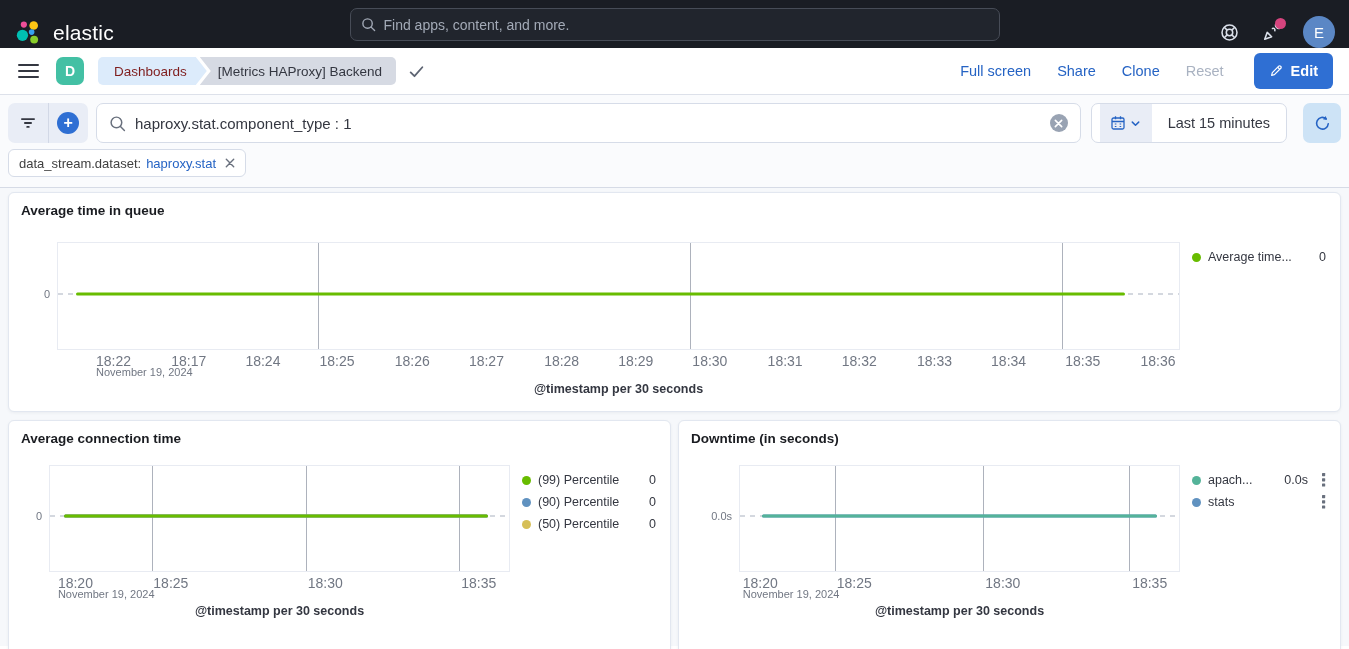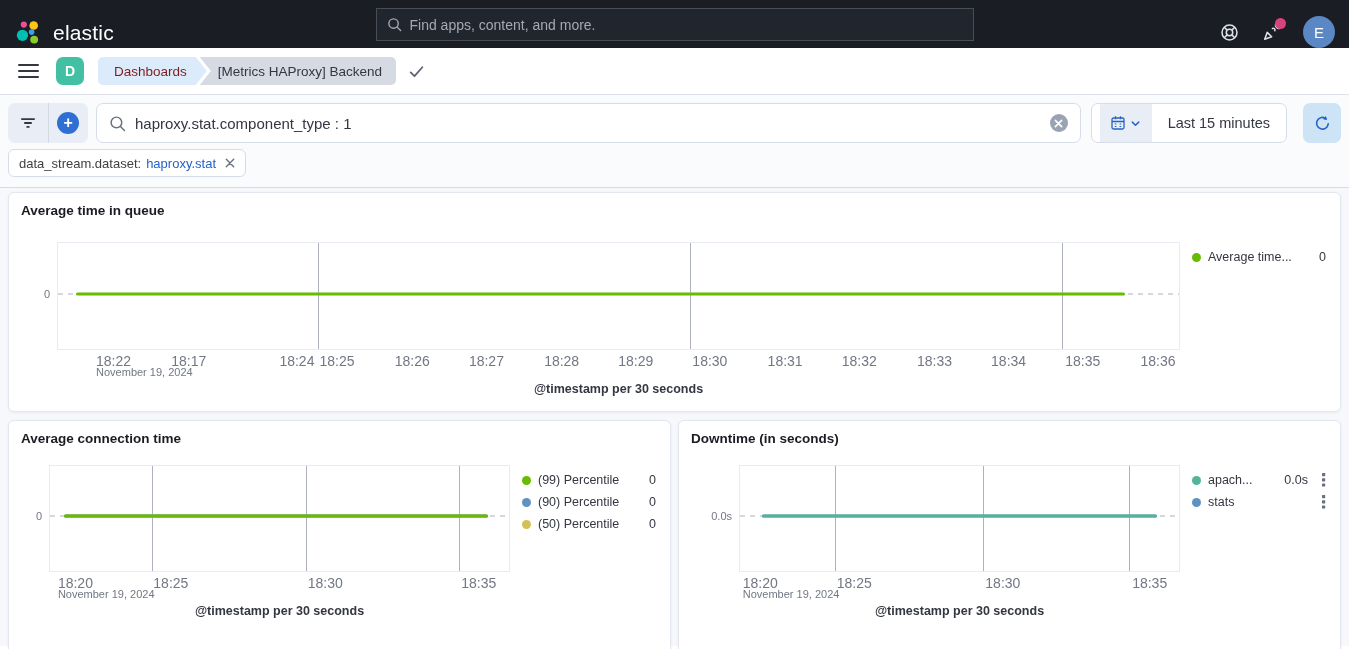--- a/index.html
+++ b/index.html
@@ -3,22 +3,22 @@
 <meta charset="utf-8">
 <style>
   * { margin:0; padding:0; box-sizing:border-box; }
   html,body { width:1349px; height:649px; overflow:hidden; background:#fff;
     font-family:"Liberation Sans", sans-serif; color:#343741; }
 
   
   .topbar { position:relative; height:48px; background:#1a1d24; display:flex; align-items:flex-end; padding:0 14px; }
   .brand { display:flex; align-items:center; gap:9px; cursor:pointer; }
   .brand-name { color:#fff; font-size:21px; font-weight:500; letter-spacing:.2px; }
-  .global-search { position:absolute; left:50%; top:8px; transform:translateX(-50%); width:598px; height:33px;
-    background:#21252d; border:1px solid #474c57; border-radius:0; display:flex; align-items:center; padding:0 10px; gap:8px; }
+  .global-search { position:absolute; left:50%; top:8px; transform:translateX(-50%); width:650px; height:33px;
+    background:#21252d; border:1px solid #474c57; border-radius:7px; display:flex; align-items:center; padding:0 10px; gap:8px; }
   .global-search svg { flex:none; }
   .global-search input { flex:1; background:transparent; border:none; outline:none; color:#d6dae2; font-size:14px;
     font-family:"Liberation Sans", sans-serif; }
   .global-search input::placeholder { color:#a3aab7; }
   .topbar-right { margin-left:auto; display:flex; align-items:center; gap:22px; }
   .top-icon-btn { position:relative; width:20px; height:20px; display:flex; align-items:center; justify-content:center; cursor:pointer; }
   .badge-dot { position:absolute; top:-4px; right:-5px; width:11px; height:11px; border-radius:50%; background:#d6447e; }
   .avatar { width:32px; height:32px; border-radius:50%; background:#5b87c5; color:#fff; font-size:15px; font-weight:500;
     display:flex; align-items:center; justify-content:center; cursor:pointer; }
 
@@ -160,20 +160,35 @@
   <div class="space-avatar">D</div>
   <div class="crumbs">
     <div class="crumb-first">Dashboards</div>
     <div class="crumb-last">[Metrics HAProxy] Backend</div>
     <span class="crumb-check">
       <svg width="17" height="17" viewBox="0 0 16 16" fill="none" stroke="#5d6472" stroke-width="1.7" stroke-linecap="round" stroke-linejoin="round">
           <path d="M2.5 8.8l3.6 3.6L13.5 4"></path>
         </svg>
     </span>
   </div>
+  <div class="header-actions">
+    <span class="hlink">Full screen</span>
+    <span class="hlink">Share</span>
+    <span class="hlink">Clone</span>
+    <span class="hlink disabled">Reset</span>
+    <button class="edit-btn">
+      <span style="display:flex">
+        <svg width="14" height="14" viewBox="0 0 16 16" fill="none" stroke="#fff" stroke-width="1.4" stroke-linejoin="round">
+            <path d="M3 13l.8-3.2 7.3-7.3a1.4 1.4 0 0 1 2 0l.4.4a1.4 1.4 0 0 1 0 2L6.2 12.2 3 13z"></path>
+            <path d="M9.9 3.7l2.4 2.4"></path>
+          </svg>
+      </span>
+      <span>Edit</span>
+    </button>
+  </div>
 </div>
 
 <div class="query-section">
   <div class="query-row">
     <div class="filter-group">
       <div class="half">
         <span style="display:flex">
           <svg width="16" height="16" viewBox="0 0 16 16" fill="#343741">
               <rect x="1" y="3.2" width="14" height="1.8" rx=".9"></rect>
               <rect x="4" y="7.1" width="8" height="1.8" rx=".9"></rect>
@@ -249,21 +264,21 @@
             <div class="y-label" style="top: 48%;">0</div>
             <div class="gridline" style="left: 23.2%;"></div>
             <div class="gridline" style="left: 56.4%;"></div>
             <div class="gridline" style="left: 89.6%;"></div>
             <div class="zero-line" style="top: 48%;"></div>
             <div class="series-line" style="top: 48%; left: 1.6%; width: 93.6%; background: rgb(104, 188, 0);"></div>
           </div>
         <div class="xaxis">
             <div class="tick" style="left: calc(3.3% + 2px);">18:22</div>
             <div class="tick" style="left: calc(10% + 2px);">18:17</div>
-            <div class="tick" style="left: calc(16.6% + 2px); margin-left: 34px;">18:24</div>
+            <div class="tick" style="left: calc(16.6% + 2px);">18:24</div>
             <div class="tick" style="left: calc(23.2% + 2px);">18:25</div>
             <div class="tick" style="left: calc(29.9% + 2px);">18:26</div>
             <div class="tick" style="left: calc(36.5% + 2px);">18:27</div>
             <div class="tick" style="left: calc(43.2% + 2px);">18:28</div>
             <div class="tick" style="left: calc(49.8% + 2px);">18:29</div>
             <div class="tick" style="left: calc(56.4% + 2px);">18:30</div>
             <div class="tick" style="left: calc(63.1% + 2px);">18:31</div>
             <div class="tick" style="left: calc(69.7% + 2px);">18:32</div>
             <div class="tick" style="left: calc(76.4% + 2px);">18:33</div>
             <div class="tick" style="left: calc(83% + 2px);">18:34</div>

